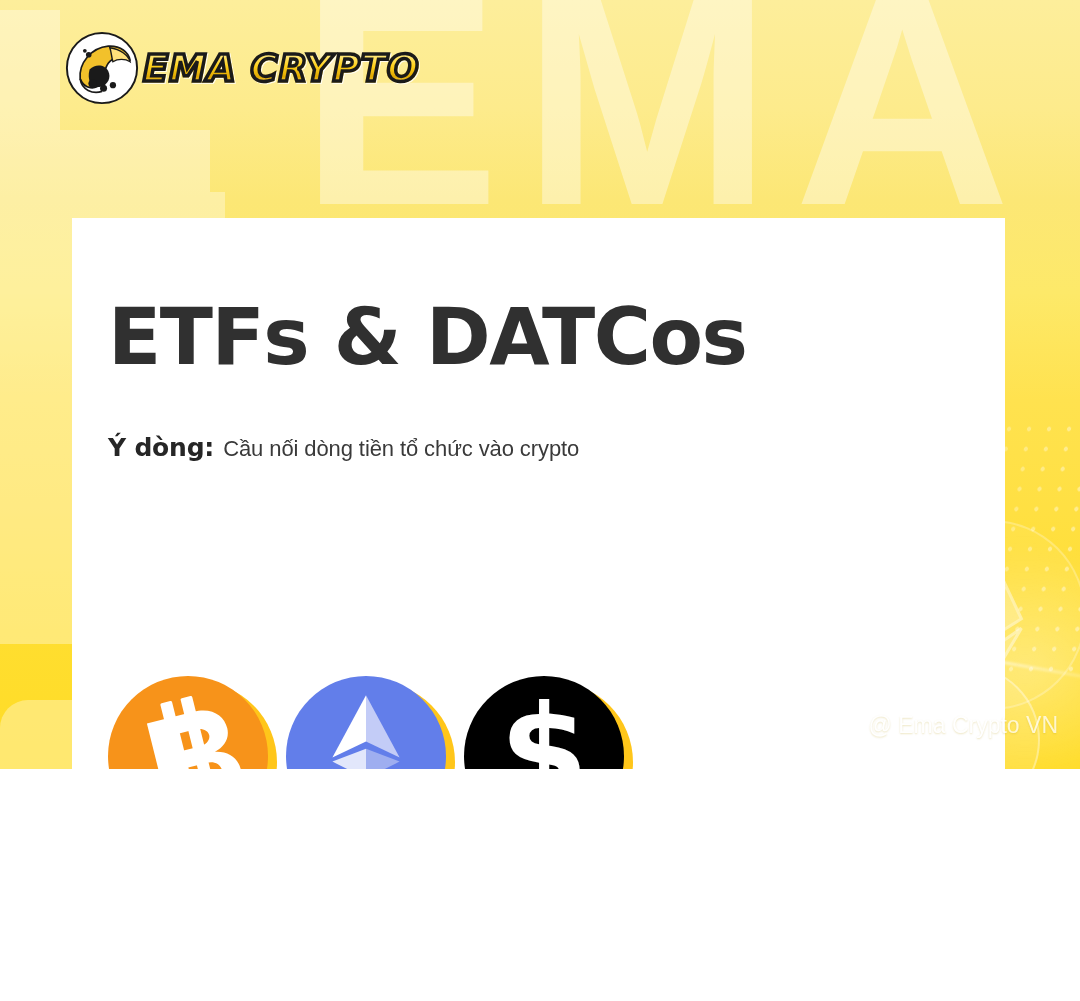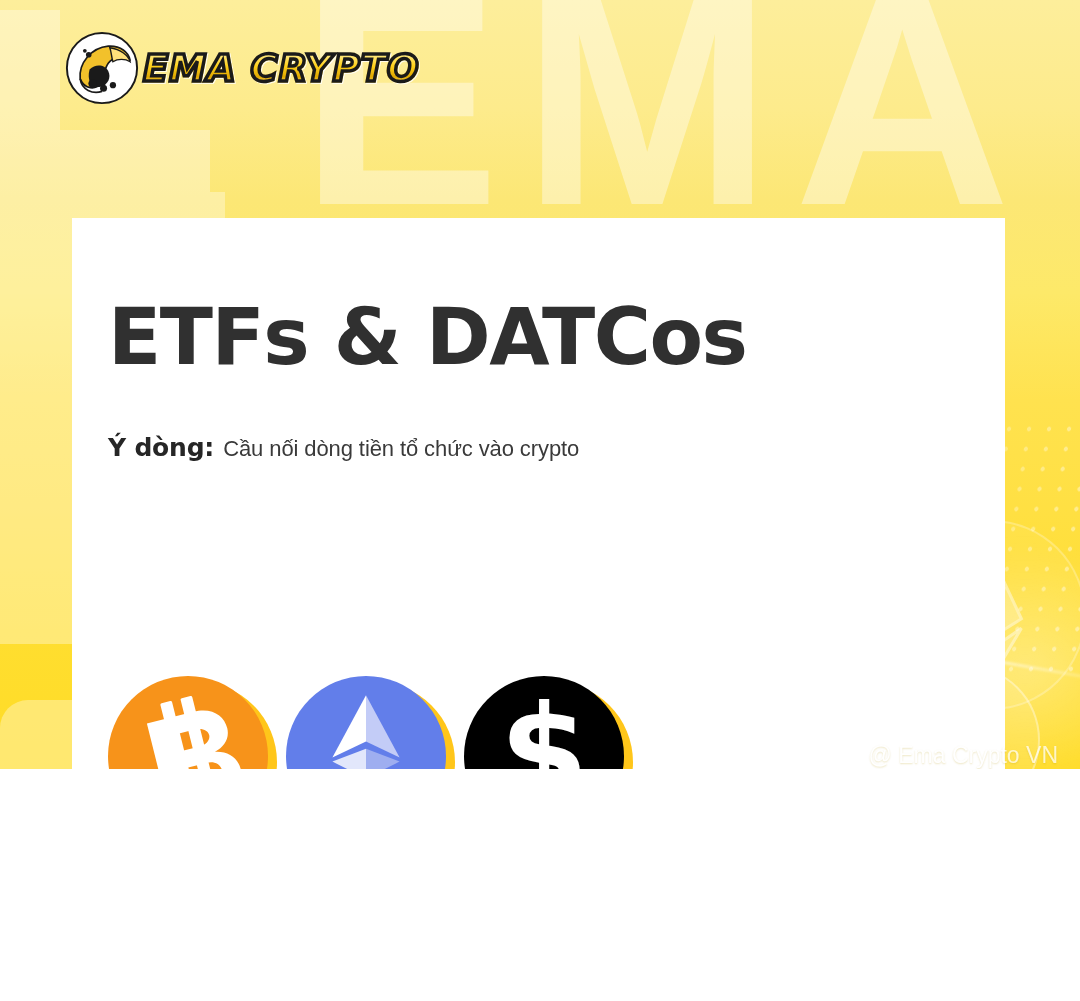--- a/index.html
+++ b/index.html
@@ -286,21 +286,21 @@
     font-size: 128px;
     font-weight: 700;
     color: #FFFFFF;
     line-height: 1;
     margin-top: -6px;
   }
 
   
   .watermark {
     position: absolute;
-    right: 22px; bottom: 0;
+    right: 22px; bottom: 30px;
     display: flex;
     align-items: flex-start;
     gap: 9px;
     z-index: 7;
     opacity: 0.72;
   }
   .watermark .wm-text {
     font-family: "Liberation Sans", sans-serif;
     font-size: 23px;
     font-weight: 400;

